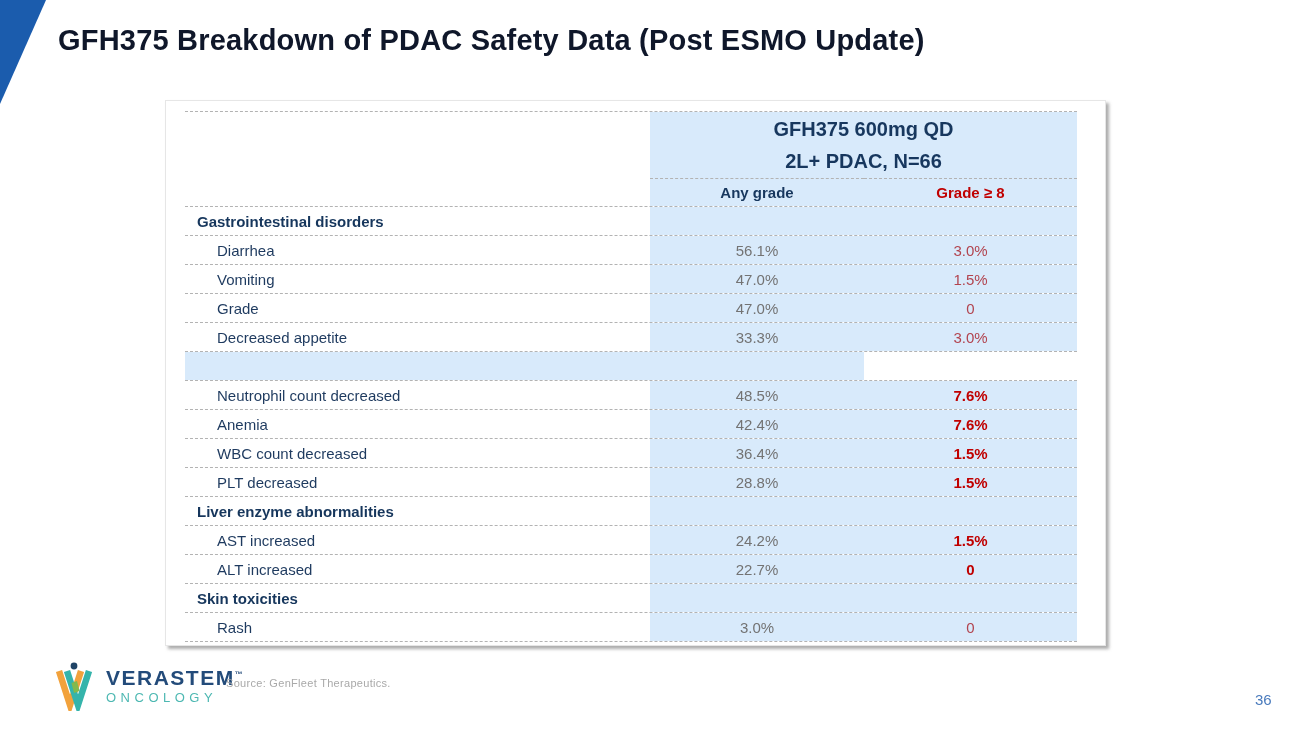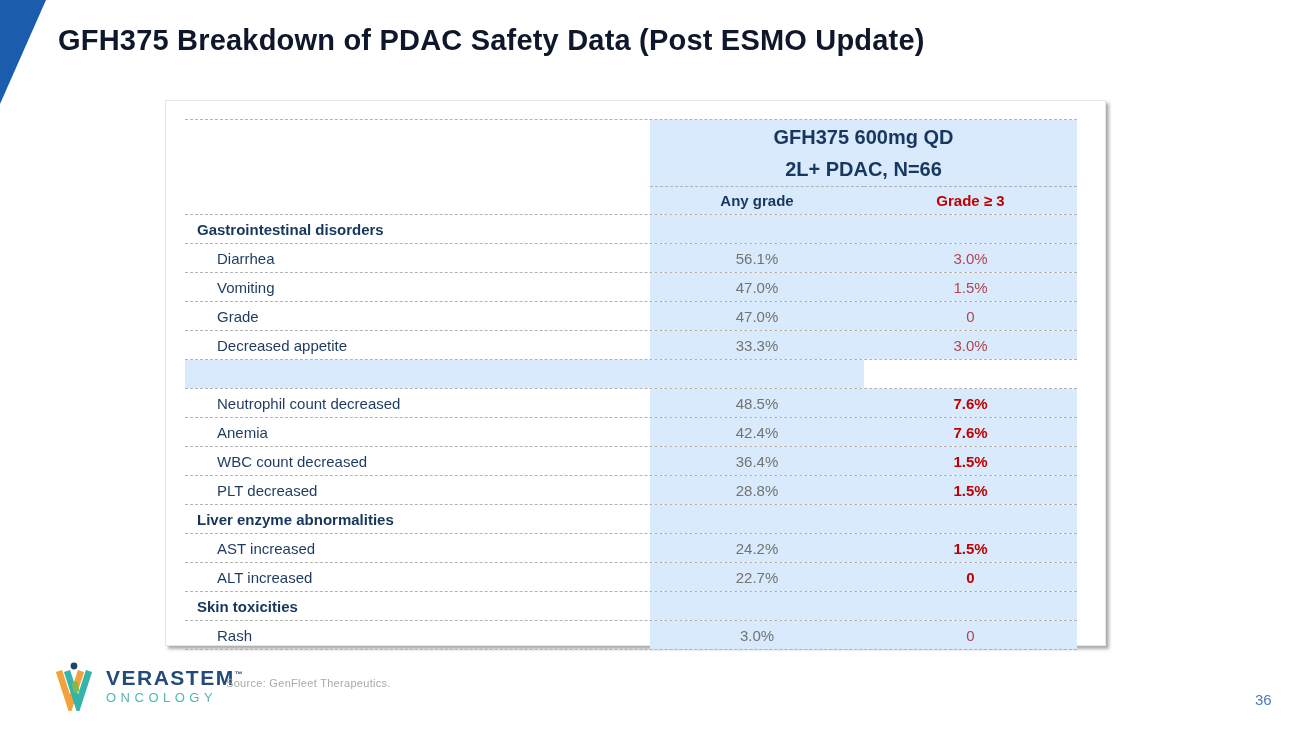--- a/index.html
+++ b/index.html
@@ -20,21 +20,21 @@
     white-space:nowrap;
   }
   
   .panel{
     position:absolute;left:165px;top:100px;width:941px;height:546px;
     background:#ffffff;border:1px solid #e6e6e6;
     box-shadow:3px 3px 3px rgba(105,105,105,0.55);
     box-sizing:border-box;
   }
   .table{
-    position:absolute;left:19px;top:18px;width:892px;
+    position:absolute;left:19px;top:10px;width:892px;
     border-bottom:1px dashed #b3b3b3;
   }
   .trow{
     display:grid;grid-template-columns:465px 214px 213px;
     height:28px;align-items:center;
   }
   .trow.bordered{border-top:1px dashed #b3b3b3;}
   .cell{height:100%;display:flex;align-items:center;box-sizing:border-box;}
   .lab{padding-left:32px;font-size:15px;color:#1e3a5f;}
   .category .lab{padding-left:12px;font-weight:bold;color:#16365c;}
@@ -74,21 +74,21 @@
       <div class="cell"></div>
       <div class="hcell">
         <div class="hline">GFH375 600mg QD</div>
         <div class="hline">2L+ PDAC, N=66</div>
       </div>
     </div>
 
     <div class="hrow2">
       <div class="cell"></div>
       <div class="colhead anygrade">Any grade</div>
-      <div class="colhead grade3">Grade ≥ 3</div>
+      <div class="colhead grade3">Grade ≥ 8</div>
     </div>
 
     <div>
         <div class="trow bordered category">
           <div class="cell lab">Gastrointestinal disorders</div>
           <div class="cell val navy"></div>
           <div class="cell val red"></div>
         </div>
         <div class="trow bordered item">
           <div class="cell lab">Diarrhea</div>

